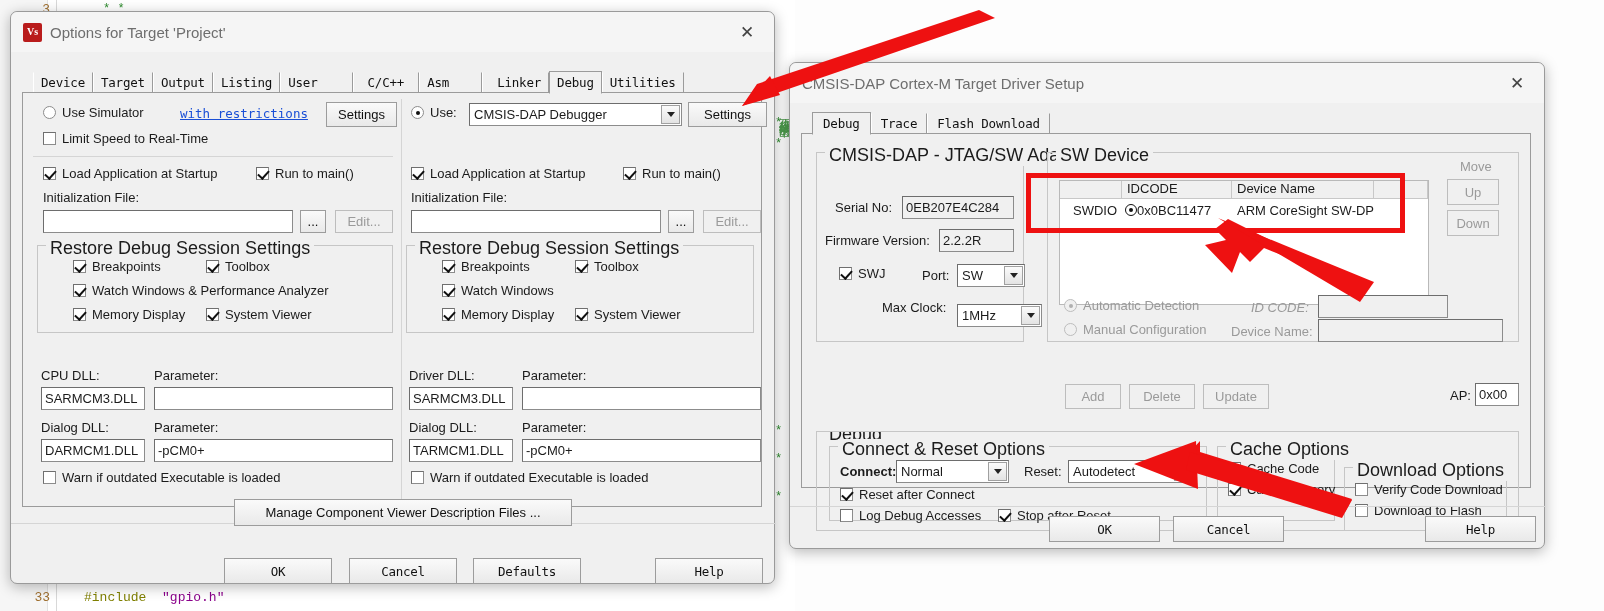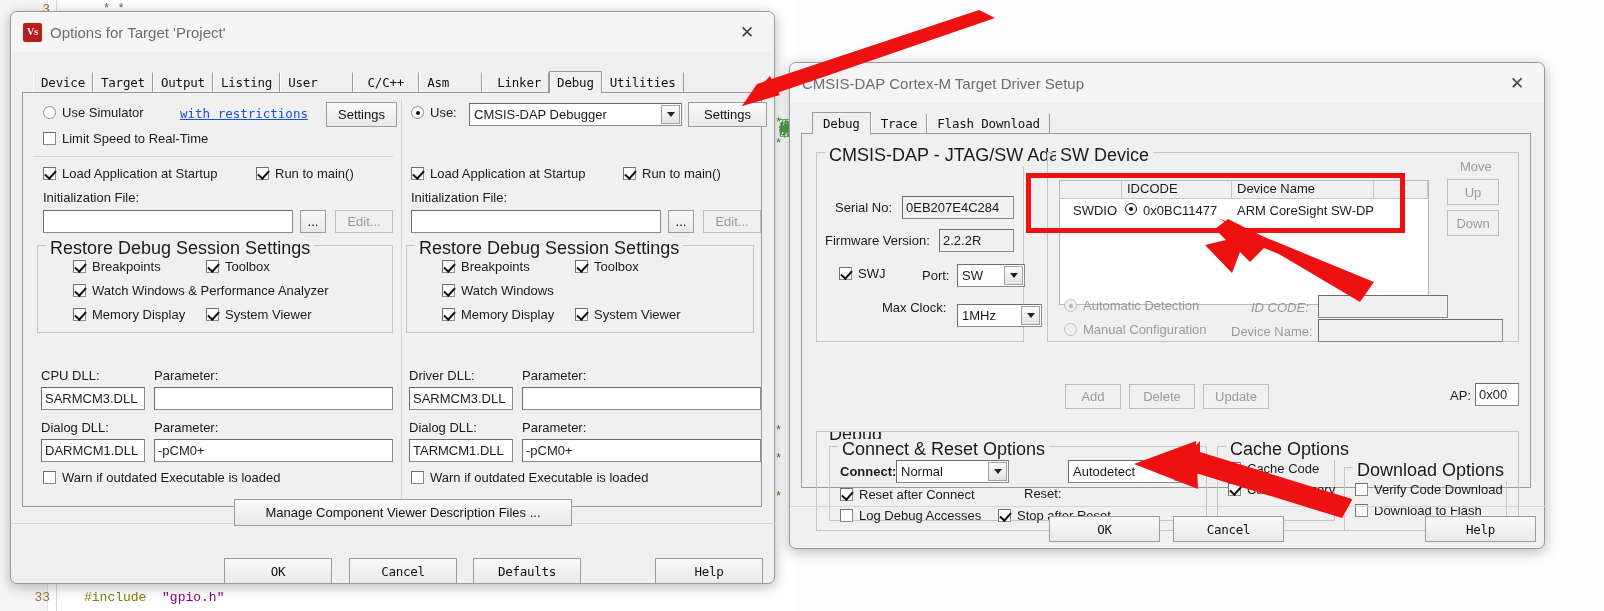--- a/index.html
+++ b/index.html
@@ -462,21 +462,21 @@
 
       <div class="swtable" style="left:11px; top:17px; width:370px; height:125px;margin-top:10px;">
         <div class="swtbl-head">
           <div style="width:62px;"></div>
           <div style="width:110px;">IDCODE</div>
           <div style="width:142px;">Device Name</div>
           <div style="flex:1;"></div>
         </div>
         <div class="swrow">
           <div style="width:62px; padding-left:13px;">SWDIO</div>
-          <div style="width:110px; display:flex; gap:6px; padding-left:3px;">
+          <div style="width:110px; display:flex; align-items:center; gap:0; padding-left:3px;">
             <span class="radio-dot"></span>
             <span>0x0BC11477</span>
           </div>
           <div style="flex:1; padding-left:5px;">ARM CoreSight SW-DP</div>
         </div>
       </div>
 
       <div class="lbl" style="left:412px; top:6px; color:#9a9a9a;">Move</div>
       <div class="btn sans dis" style="position:absolute; left:399px; top:26px; width:52px; height:26px;">Up</div>
       <div class="btn sans dis" style="position:absolute; left:399px; top:57px; width:52px; height:26px;">Down</div>
@@ -506,21 +506,21 @@
 
       <div class="grp" style="left:12px; top:14px; width:378px; height:75px;">
         <div class="grp-title">Connect &amp; Reset Options</div>
         <div class="lbl" style="left:10px; top:17px;font-weight:bold;">Connect:</div>
         <div class="combo" style="position:absolute; left:66px; top:13px; width:113px;">
           <span class="cv">Normal</span>
           <span class="carrow">
               <i></i>
             </span>
         </div>
-        <div class="lbl" style="left:194px; top:17px;margin-top:22px;">Reset:</div>
+        <div class="lbl" style="left:194px; top:17px;">Reset:</div>
         <div class="combo" style="position:absolute; left:238px; top:13px; width:127px;">
           <span class="cv">Autodetect</span>
           <span class="carrow">
               <i></i>
             </span>
         </div>
         <div style="position:absolute; left:10px; top:40px;" class="chk">
           <span class="box checked"></span>
           <span>Reset after Connect</span>
         </div>

